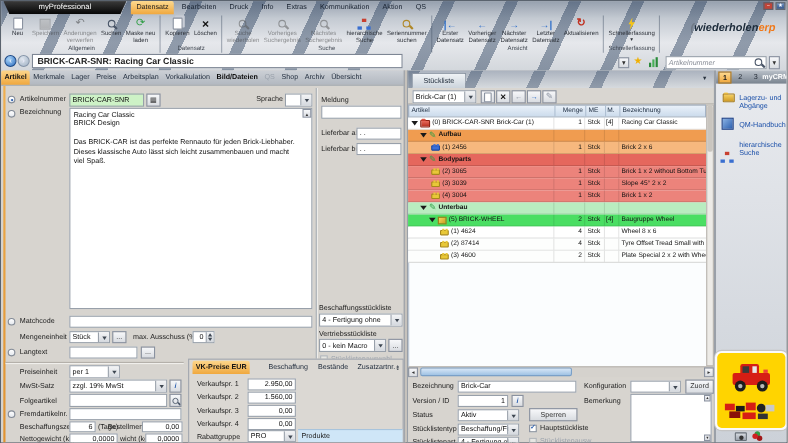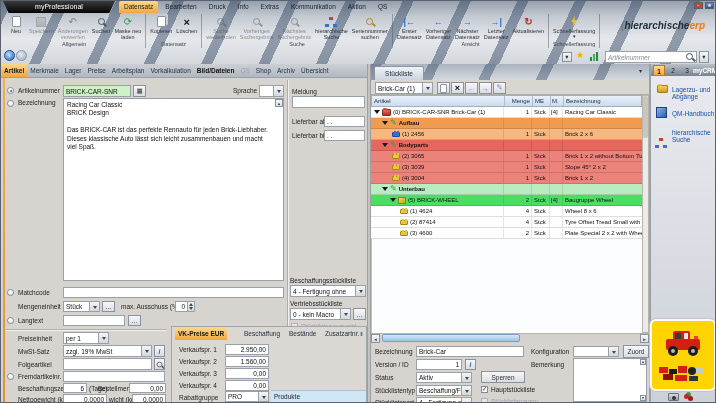--- a/index.html
+++ b/index.html
@@ -258,26 +258,27 @@
               <span class="ric">
                 <span class="ic-flash"></span>
               </span>
               <span class="rlab">Schnellerfassung</span>
               <span style="font-size:5px">▾</span>
             </div>
         </div>
         <div class="glabel">Schnellerfassung</div>
       </div>
     </div>
-    <div class="a logo"><span class="lp">(</span><span class="lm">hierarchische</span><span class="ls">erp</span></div>
+    <div class="a logo"><span class="lp">(</span><span class="lm">wiederholen</span><span class="ls">erp</span></div>
     <div class="a wbtn" style="right:14px;top:1px;background:#c04438">−</div>
     <div class="a wbtn" style="right:3px;top:1px;background:linear-gradient(#6d90c0,#33558a)">★</div>
 
     <div class="a navball" style="left:3px;top:49px">‹</div>
     <div class="a navball dis" style="left:15px;top:49px">›</div>
+    <div class="a titlebox" style="left:28px;top:48px;width:337px;height:13px">BRICK-CAR-SNR: Racing Car Classic</div>
     <div class="a btn" style="left:561px;top:51px;width:10px;height:10px">
         <span>▾</span>
       </div>
     <div class="a" style="left:575px;top:50px"><span class="ic-star">★</span></div>
     <div class="a ic-chart" style="left:589px;top:51px;height:9px">
         <i style="height:4px"></i>
         <i style="height:7px;background:#48b058"></i>
         <i style="height:9px"></i>
       </div>
     <div class="a inp" style="left:604px;top:50px;width:92px;height:12px">

